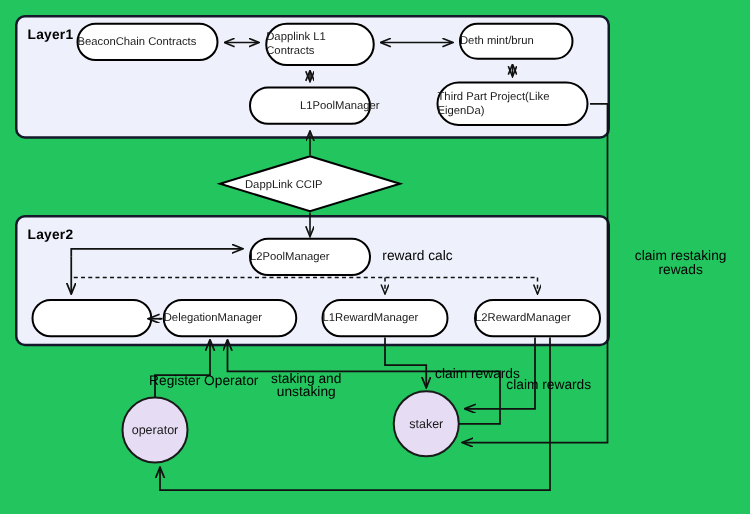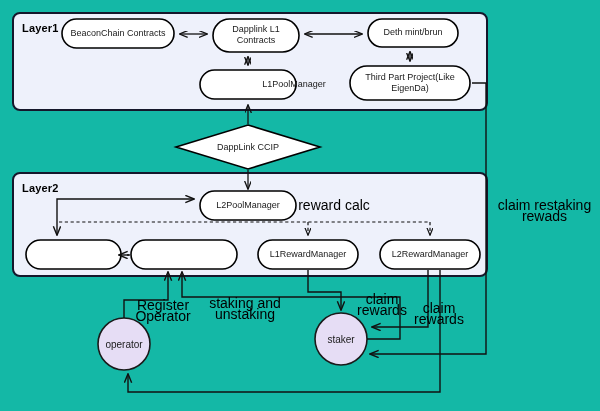--- a/index.html
+++ b/index.html
@@ -4,21 +4,21 @@
 <style>
   html, body {
     margin: 0;
     padding: 0;
     background: #ffffff;
   }
   #canvas {
     position: relative;
     width: 600px;
     height: 411px;
-    background: #14b8a6;
+    background: #22c55e;
     font-family: "Liberation Sans", sans-serif;
     overflow: hidden;
   }
   #svg-layer {
     position: absolute;
     left: 0;
     top: 0;
     width: 600px;
     height: 411px;
   }
@@ -29,29 +29,29 @@
     font-weight: bold;
     color: #000000;
     letter-spacing: 0.2px;
     white-space: nowrap;
   }
   .node-label {
     position: absolute;
     font-family: "Liberation Sans", sans-serif;
     font-size: 9px;
     color: #1a1a1a;
-    text-align: center;
+    text-align: left;
     line-height: 11px;
     white-space: pre-line;
     pointer-events: none;
   }
   .edge-label {
     position: absolute;
     font-family: "Liberation Sans", sans-serif;
-    font-size: 14px;
+    font-size: 11px;
     color: #000000;
     text-align: center;
     line-height: 11px;
     white-space: pre-line;
   }
   .circle-label {
     position: absolute;
     font-family: "Liberation Sans", sans-serif;
     font-size: 10px;
     color: #1a1a1a;
@@ -187,20 +187,21 @@
 
   <div class="node-label" style="left:62px; top:28px; width:112px;">BeaconChain Contracts</div>
   <div class="node-label" style="left:213px; top:24px; width:86px;">Dapplink L1
 Contracts</div>
   <div class="node-label" style="left:368px; top:27px; width:90px;">Deth mint/brun</div>
   <div class="node-label" style="left:200px; top:79px; width:108px;margin-left:40px;">L1PoolManager</div>
   <div class="node-label" style="left:196px; top:142px; width:104px;">DappLink CCIP</div>
   <div class="node-label" style="left:350px; top:72px; width:120px;">Third Part Project(Like
 EigenDa)</div>
   <div class="node-label" style="left:200px; top:200px; width:96px;">L2PoolManager</div>
+  <div class="node-label" style="left:131px; top:249px; width:106px;">DelegationManager</div>
   <div class="node-label" style="left:258px; top:249px; width:100px;">L1RewardManager</div>
   <div class="node-label" style="left:380px; top:249px; width:100px;">L2RewardManager</div>
 
   <div class="circle-label" style="left:94px; top:339px; width:60px;">operator</div>
   <div class="circle-label" style="left:311px; top:334px; width:60px;">staker</div>
 
   <div class="edge-label" style="left:294px; top:200px; width:80px;">reward calc</div>
   <div class="edge-label" style="left:205px; top:298px; width:80px;">staking and
 unstaking</div>
   <div class="edge-label" style="left:113px; top:300px; width:100px;">Register Operator</div>

